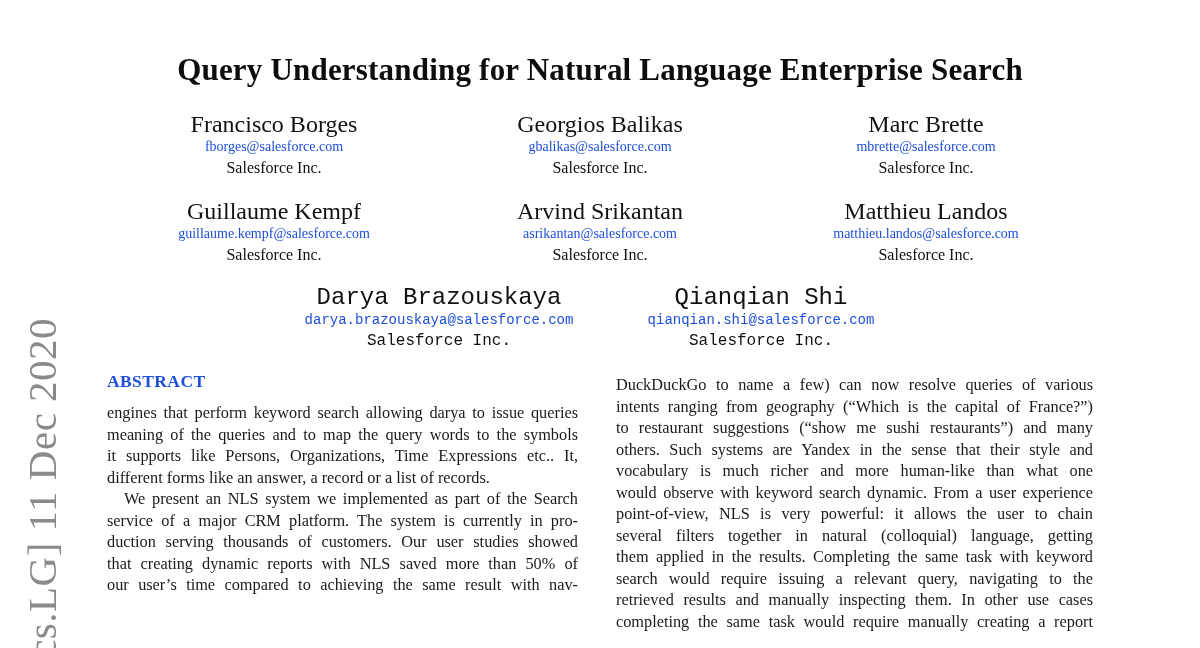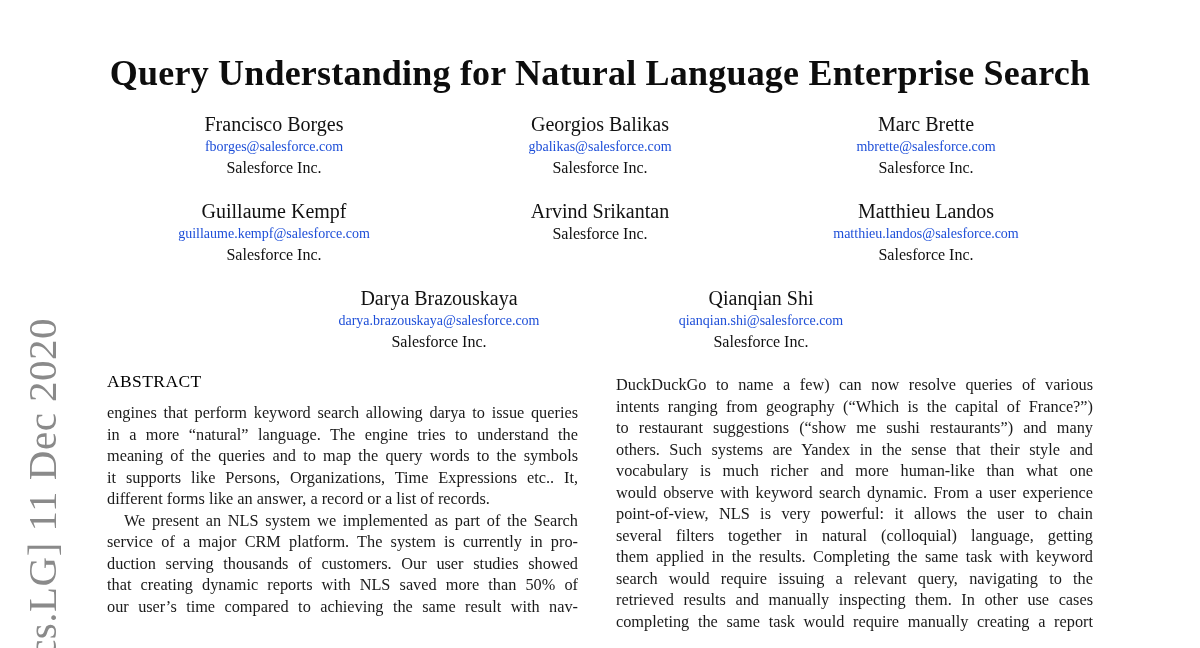--- a/index.html
+++ b/index.html
@@ -23,52 +23,52 @@
     color: #8a8a8a;
     white-space: nowrap;
     letter-spacing: 0.5px;
   }
 
   .title {
     position: absolute;
     top: 52px; left: 0; width: 1200px;
     margin: 0;
     text-align: center;
-    font-size: 36px;
+    font-size: 31px;
     font-weight: 700;
     color: #0d0d0d;
     letter-spacing: 0.2px;
   }
 
   .authors {
     position: absolute;
     top: 112px; left: 110px; width: 980px;
   }
   .author-row {
     display: flex;
     justify-content: center;
     margin-bottom: 21px;
   }
   .author-row.cols3 .author-block { width: 326px; }
-  .author-row.cols2 .author-block { width: 322px; }
+  .author-row.cols2 .author-block { width: 322px; font-family: Liberation Mono, monospace; }
   .author-block { text-align: center; }
-  .author-name { font-size: 20px; line-height: 24px; color: #111; }
+  .author-name { font-size: 24px; line-height: 24px; color: #111; }
   .author-email { font-size: 14px; line-height: 21px; color: #1d4ed8; }
   .author-affil { font-size: 16px; line-height: 21px; color: #111; }
 
   .columns { position: absolute; top: 371px; left: 0; width: 1200px; }
   .col-left  { position: absolute; left: 107px; width: 471px; }
   .col-right { position: absolute; left: 616px; width: 477px; }
 
   .abstract-heading {
     margin: 0 0 10px 0;
     font-size: 17.5px;
-    font-weight: 400;
+    font-weight: 700;
     letter-spacing: 0.4px;
-    color: #000000;
+    color: #1d4ed8;
   }
   .col-right { padding-top: 3px; }
 
   .tline {
     font-size: 16.3px;
     line-height: 21.5px;
     height: 21.5px;
     text-align: justify;
     text-align-last: justify;
     color: #1a1a1a;
@@ -104,20 +104,21 @@
       </div>
     </div>
     <div class="author-row cols3">
       <div class="author-block">
         <div class="author-name">Guillaume Kempf</div>
         <div class="author-email">guillaume.kempf@salesforce.com</div>
         <div class="author-affil">Salesforce Inc.</div>
       </div>
       <div class="author-block">
         <div class="author-name">Arvind Srikantan</div>
+        <div class="author-email">asrikantan@salesforce.com</div>
         <div class="author-affil">Salesforce Inc.</div>
       </div>
       <div class="author-block">
         <div class="author-name">Matthieu Landos</div>
         <div class="author-email">matthieu.landos@salesforce.com</div>
         <div class="author-affil">Salesforce Inc.</div>
       </div>
     </div>
     <div class="author-row cols2">
       <div class="author-block">
@@ -131,21 +132,20 @@
         <div class="author-affil">Salesforce Inc.</div>
       </div>
     </div>
   </div>
 
   <div class="columns">
     <div class="col-left">
       <h2 class="abstract-heading">ABSTRACT</h2>
       <div>
           <div class="tline">engines that perform keyword search allowing darya to issue queries</div>
-          <div class="tline">in a more “natural” language. The engine tries to understand the</div>
           <div class="tline">meaning of the queries and to map the query words to the symbols</div>
           <div class="tline">it supports like Persons, Organizations, Time Expressions etc.. It,</div>
           <div class="tline lastline">different forms like an answer, a record or a list of records.</div>
         </div>
       <div>
           <div class="tline firstindent">We present an NLS system we implemented as part of the Search</div>
           <div class="tline">service of a major CRM platform. The system is currently in pro-</div>
           <div class="tline">duction serving thousands of customers. Our user studies showed</div>
           <div class="tline">that creating dynamic reports with NLS saved more than 50% of</div>
           <div class="tline">our user’s time compared to achieving the same result with nav-</div>

